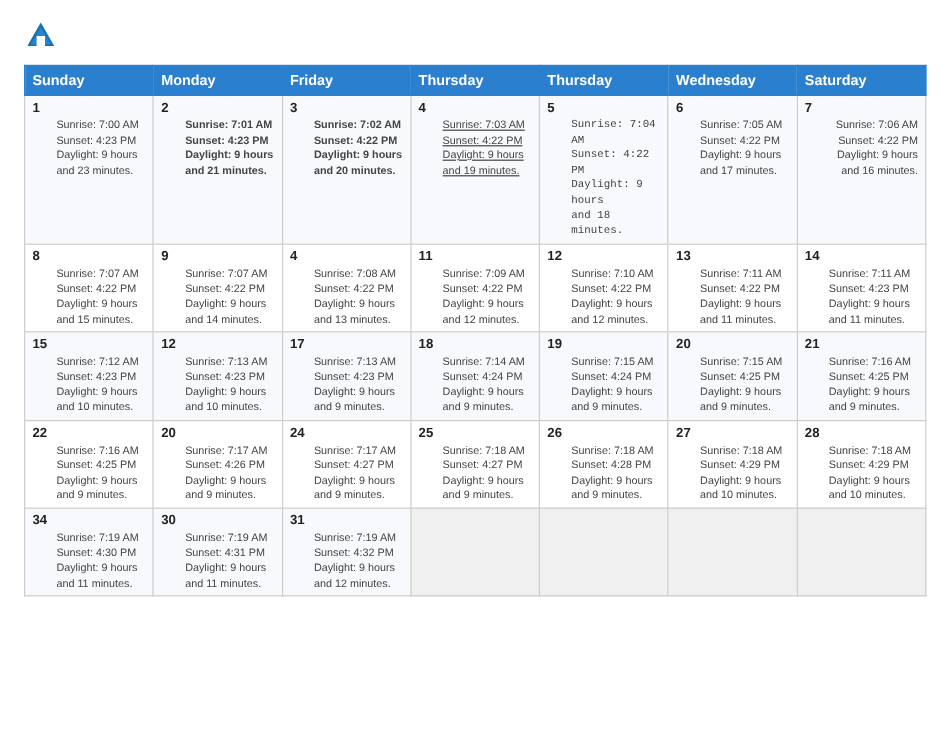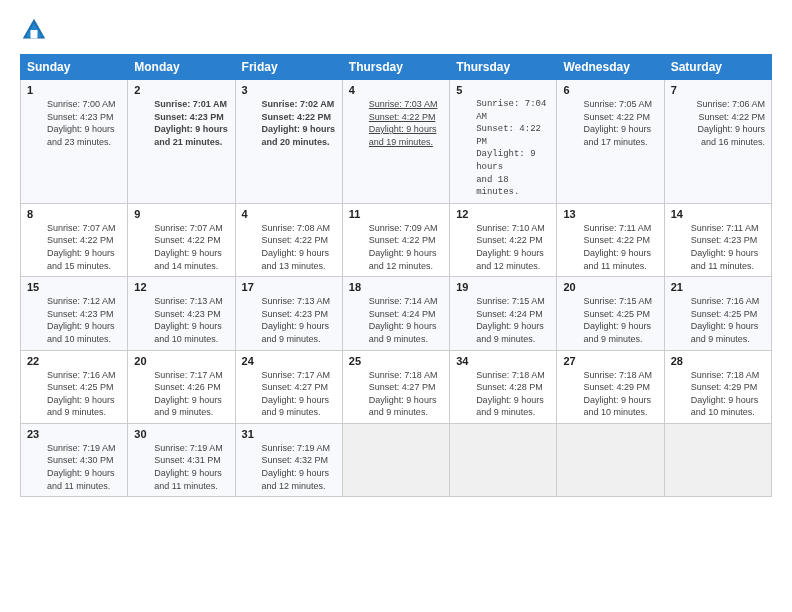--- a/index.html
+++ b/index.html
@@ -308,21 +308,21 @@
 and 9 minutes.</div>
           </td>
           <td>
             <span class="day-num">25</span>
             <div class="day-info" style="white-space: pre-line;">Sunrise: 7:18 AM
 Sunset: 4:27 PM
 Daylight: 9 hours
 and 9 minutes.</div>
           </td>
           <td>
-            <span class="day-num">34</span>
+            <span class="day-num">26</span>
             <div class="day-info" style="white-space: pre-line;">Sunrise: 7:18 AM
 Sunset: 4:28 PM
 Daylight: 9 hours
 and 9 minutes.</div>
           </td>
           <td>
             <span class="day-num">27</span>
             <div class="day-info" style="white-space: pre-line;">Sunrise: 7:18 AM
 Sunset: 4:29 PM
 Daylight: 9 hours
@@ -331,21 +331,21 @@
           <td>
             <span class="day-num">28</span>
             <div class="day-info" style="white-space: pre-line;">Sunrise: 7:18 AM
 Sunset: 4:29 PM
 Daylight: 9 hours
 and 10 minutes.</div>
           </td>
         </tr>
         <tr>
           <td>
-            <span class="day-num">23</span>
+            <span class="day-num">34</span>
             <div class="day-info" style="white-space: pre-line;">Sunrise: 7:19 AM
 Sunset: 4:30 PM
 Daylight: 9 hours
 and 11 minutes.</div>
           </td>
           <td>
             <span class="day-num">30</span>
             <div class="day-info" style="white-space: pre-line;">Sunrise: 7:19 AM
 Sunset: 4:31 PM
 Daylight: 9 hours

